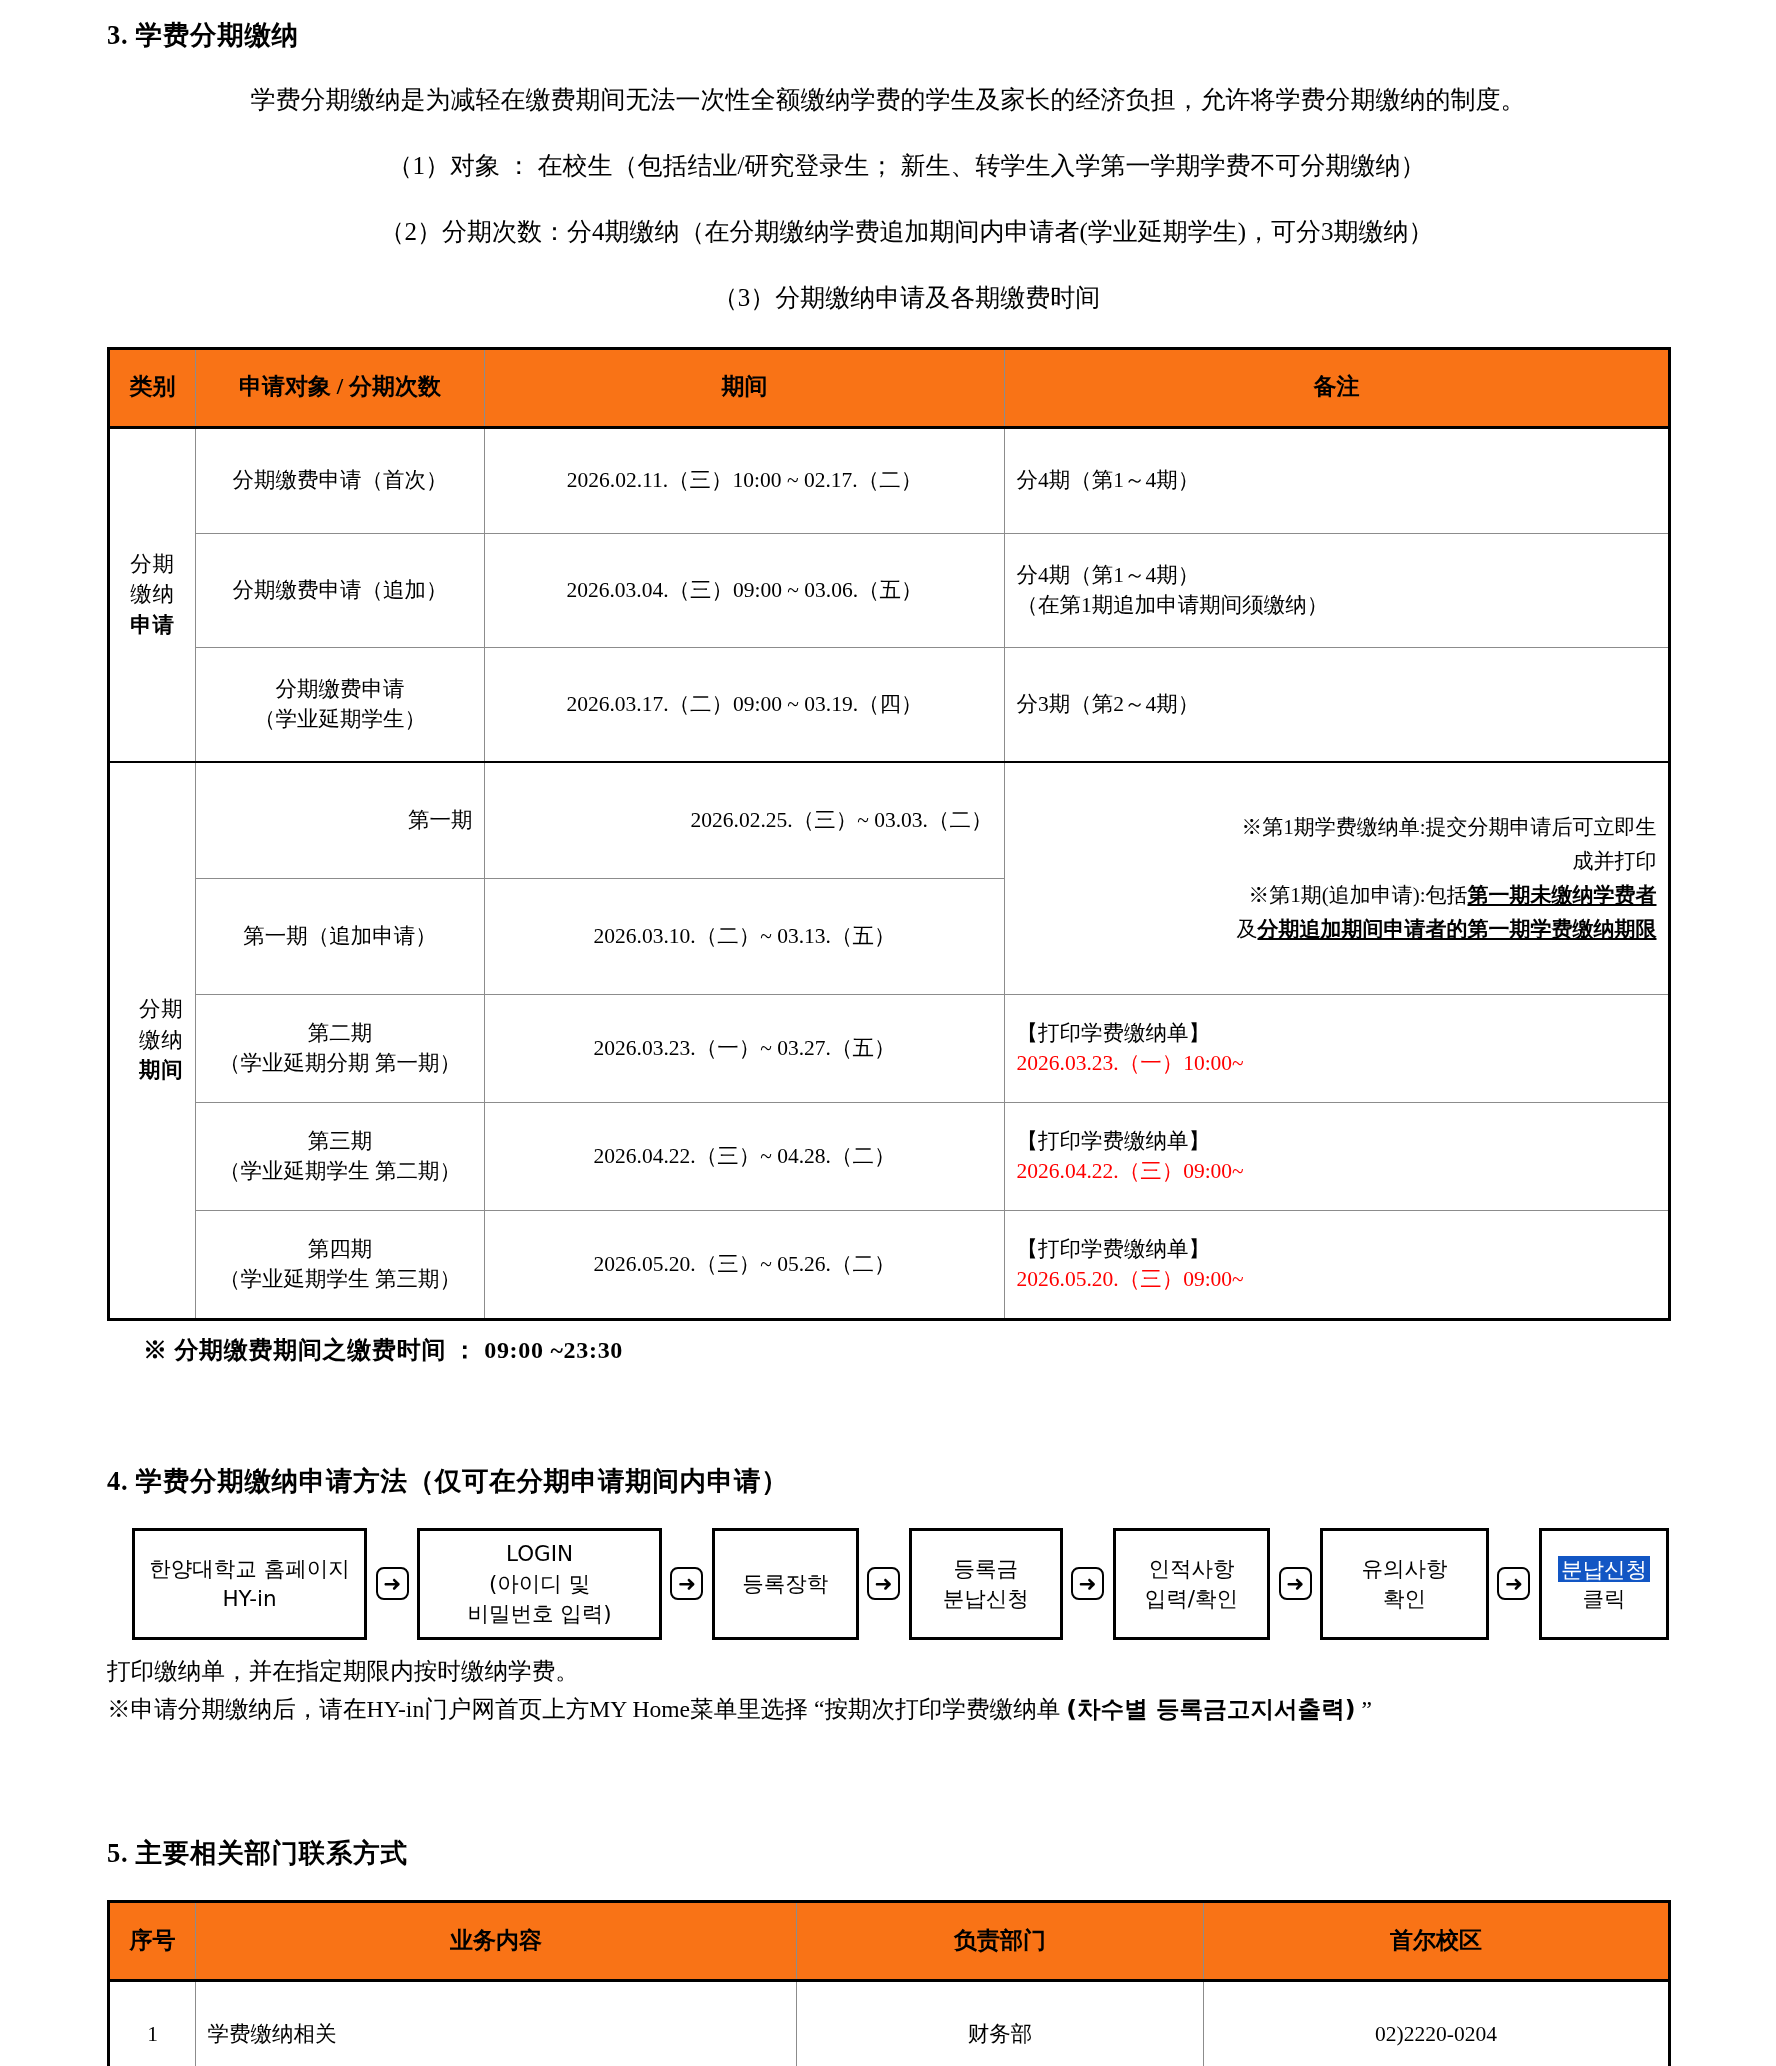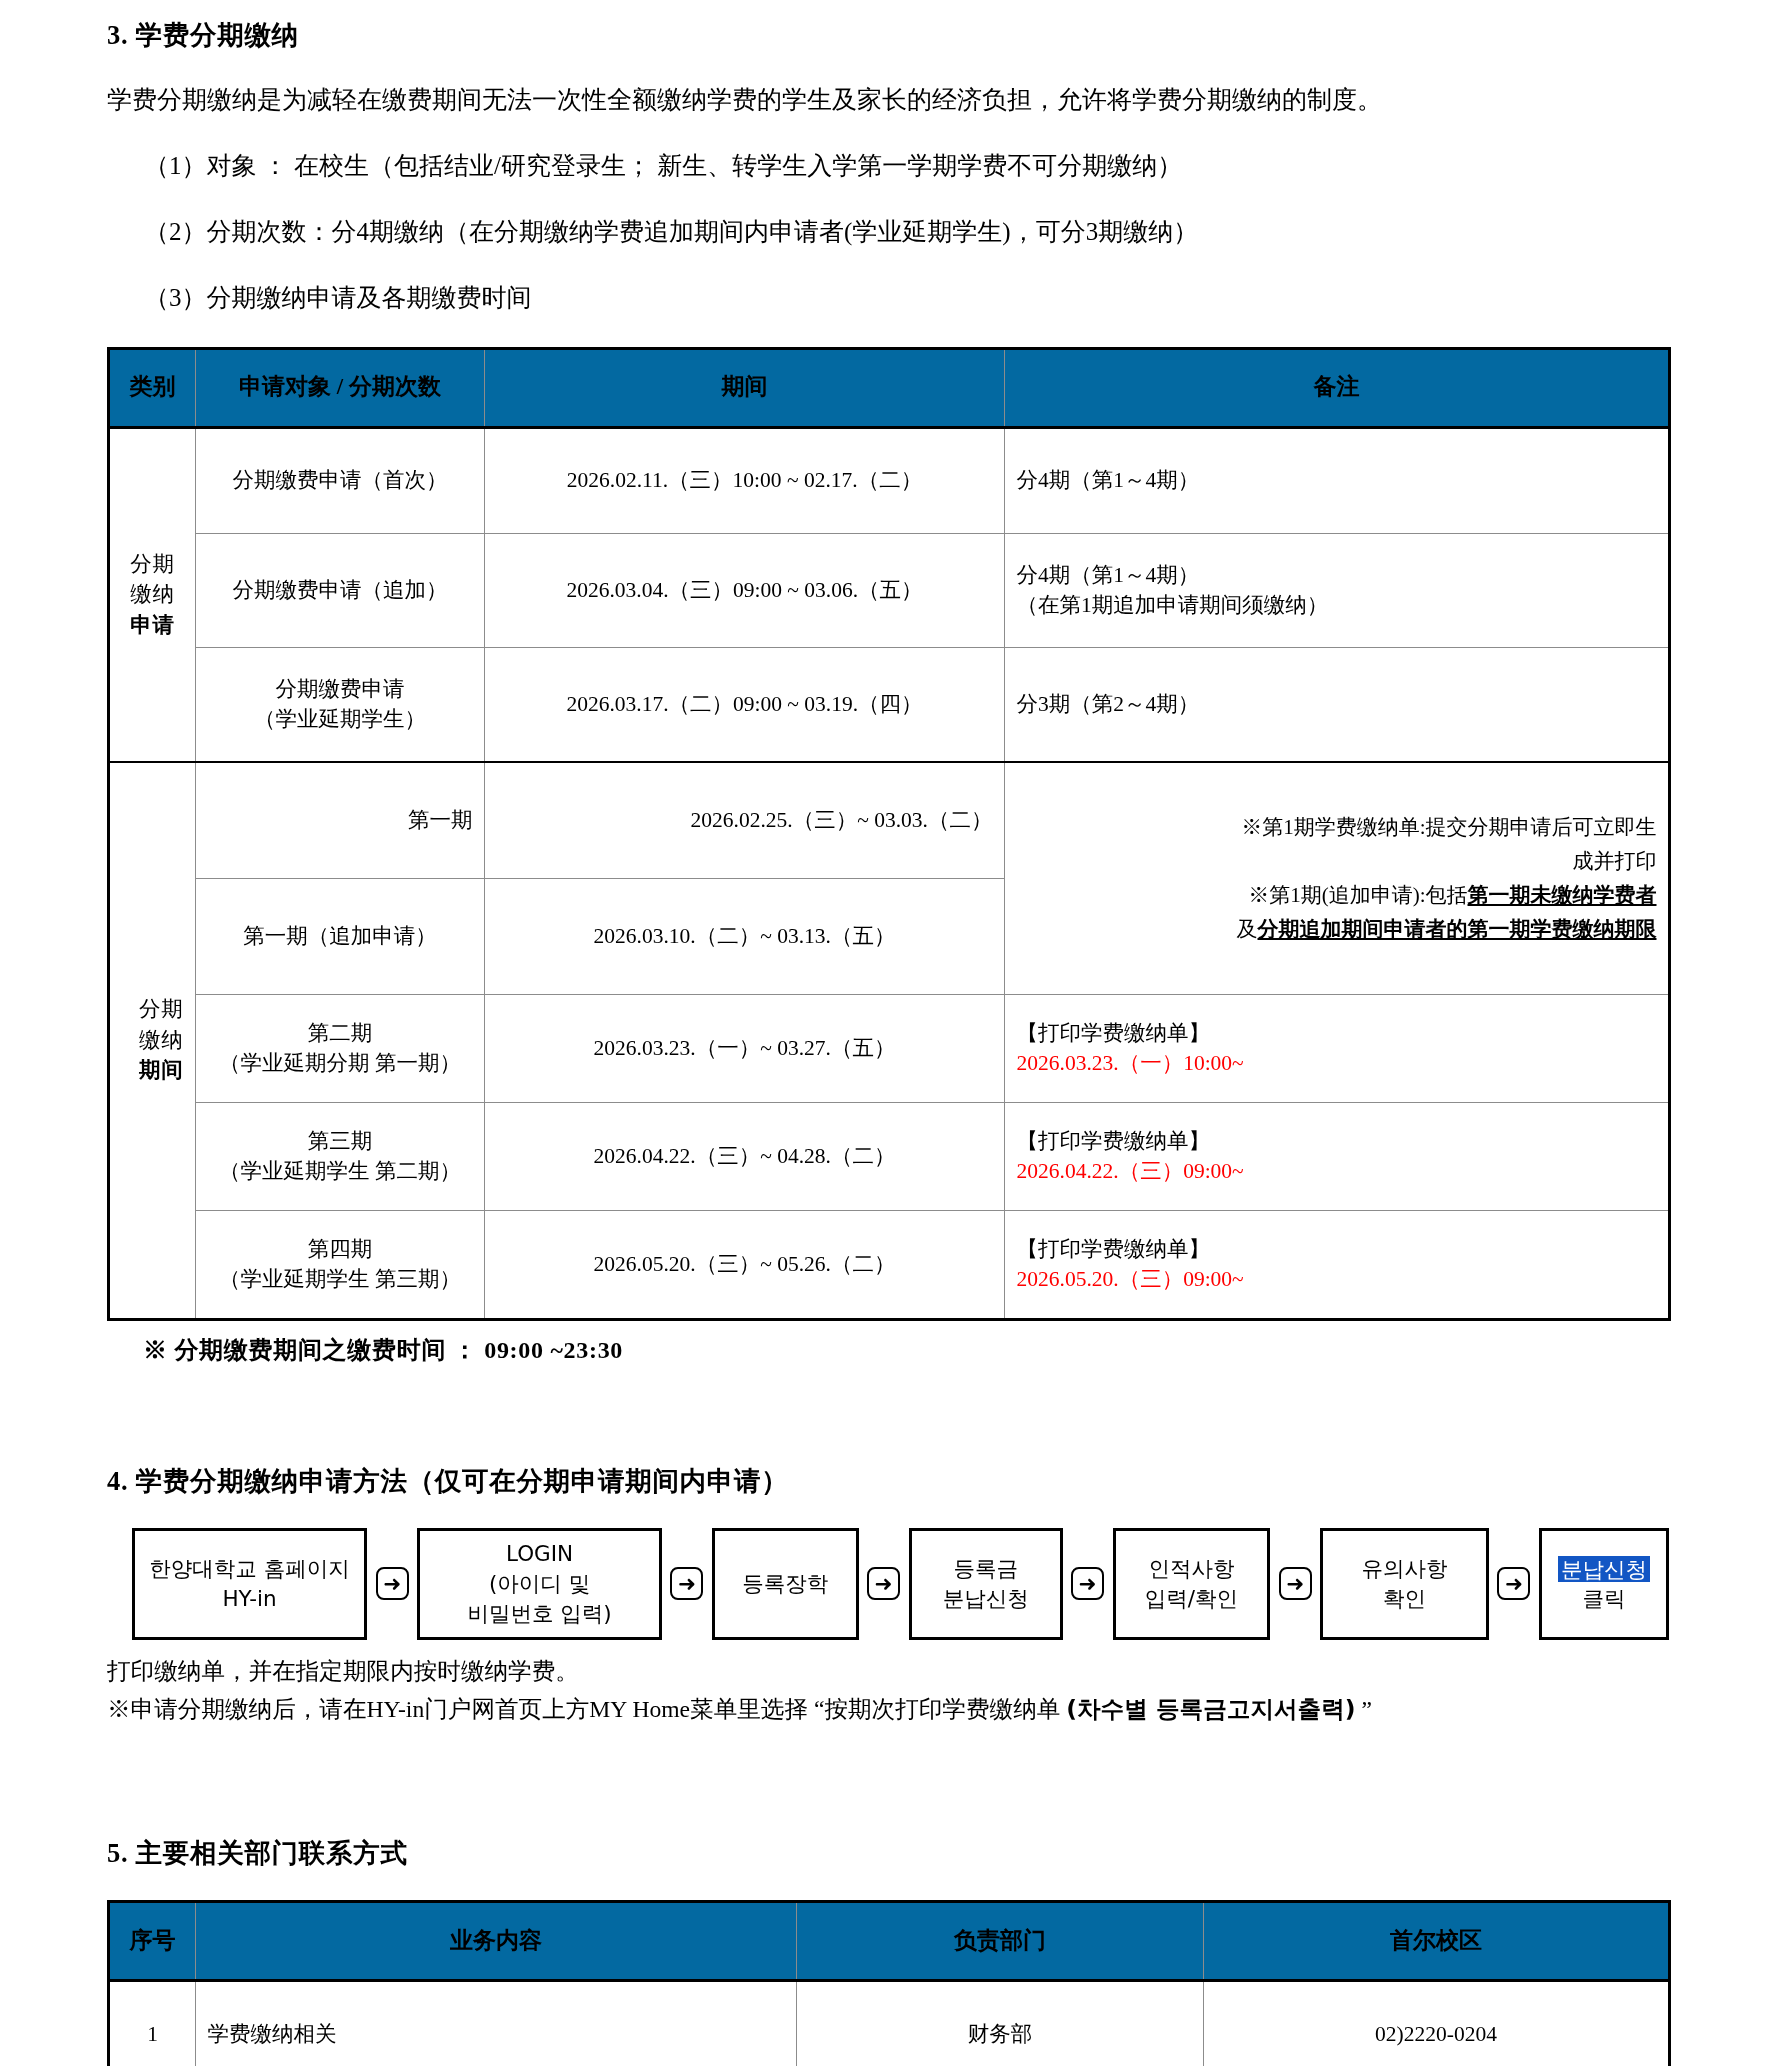--- a/index.html
+++ b/index.html
@@ -14,40 +14,41 @@
   
   .sec-title {
     font-size:26.5px; font-weight:bold; letter-spacing:0.7px;
     margin:0 0 30px 0; line-height:1.25;
   }
   .sec-title.two { margin-top:99px; }
   .sec-title.three { margin-top:109px; }
   .body-line {
     font-size:25px; line-height:1.45; margin:0 0 30px 0;
     white-space:nowrap;
+    text-align:center;
   }
   .indent { margin-left:37px; }
   .note-block { font-size:23.6px; line-height:1.62; margin:11.5px 0 0 0; }
   .redline {
     color:#000000; font-weight:bold; font-size:24px;
     margin:13px 0 0 36px; letter-spacing:0.7px;
   }
 
   
   table.doc {
     border-collapse:collapse; width:1561px; table-layout:fixed;
     border:3.6px solid #000000; background:#ffffff;
   }
   table.doc th, table.doc td {
     border:1.4px solid #8c8c8c;
     padding:10px 11.5px; vertical-align:middle;
     font-size:21.5px; line-height:1.42;
   }
   table.doc thead th {
-    background:#0369a1; border-bottom:3.6px solid #000000;
+    background:#f97316; border-bottom:3.6px solid #000000;
     font-weight:bold; text-align:center; height:56px; font-size:23px;
   }
   .c { text-align:center; }
   .l { text-align:left; }
   .nowrap { white-space:nowrap; }
   .grp {
     text-align:center; font-size:21.5px; line-height:1.75;
     letter-spacing:0.7px;
   }
   .grp b { font-weight:bold; }

